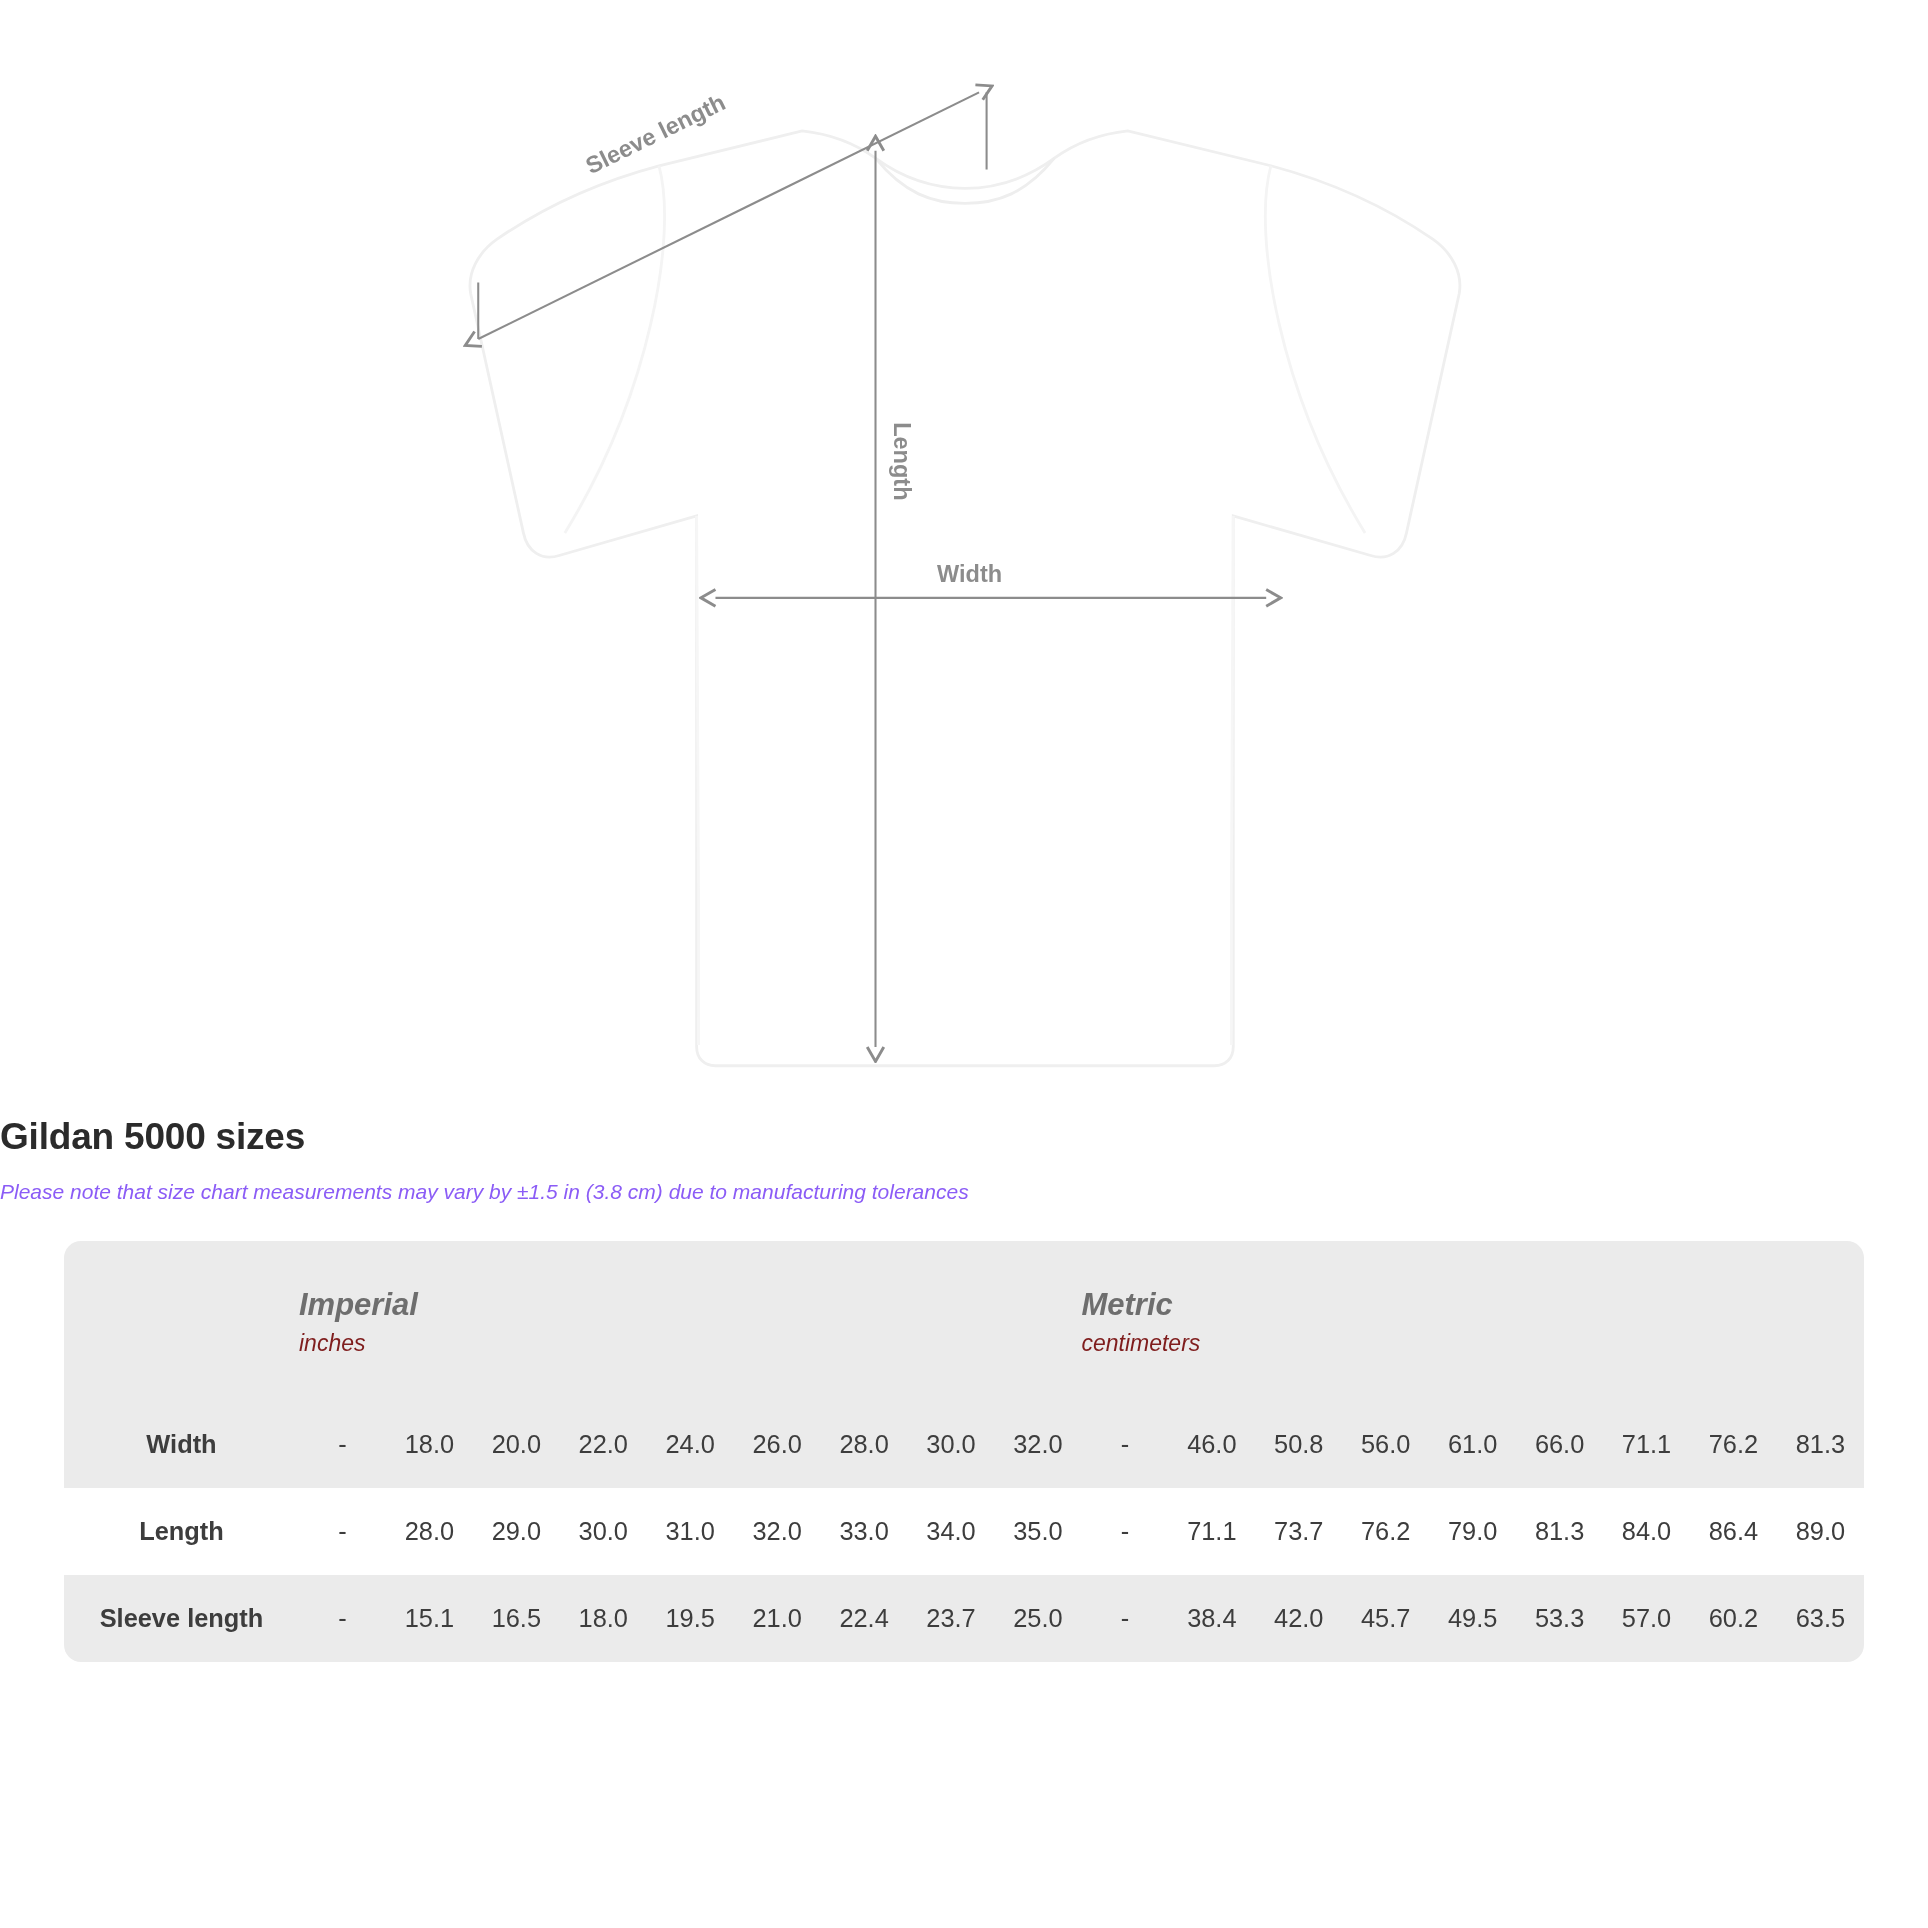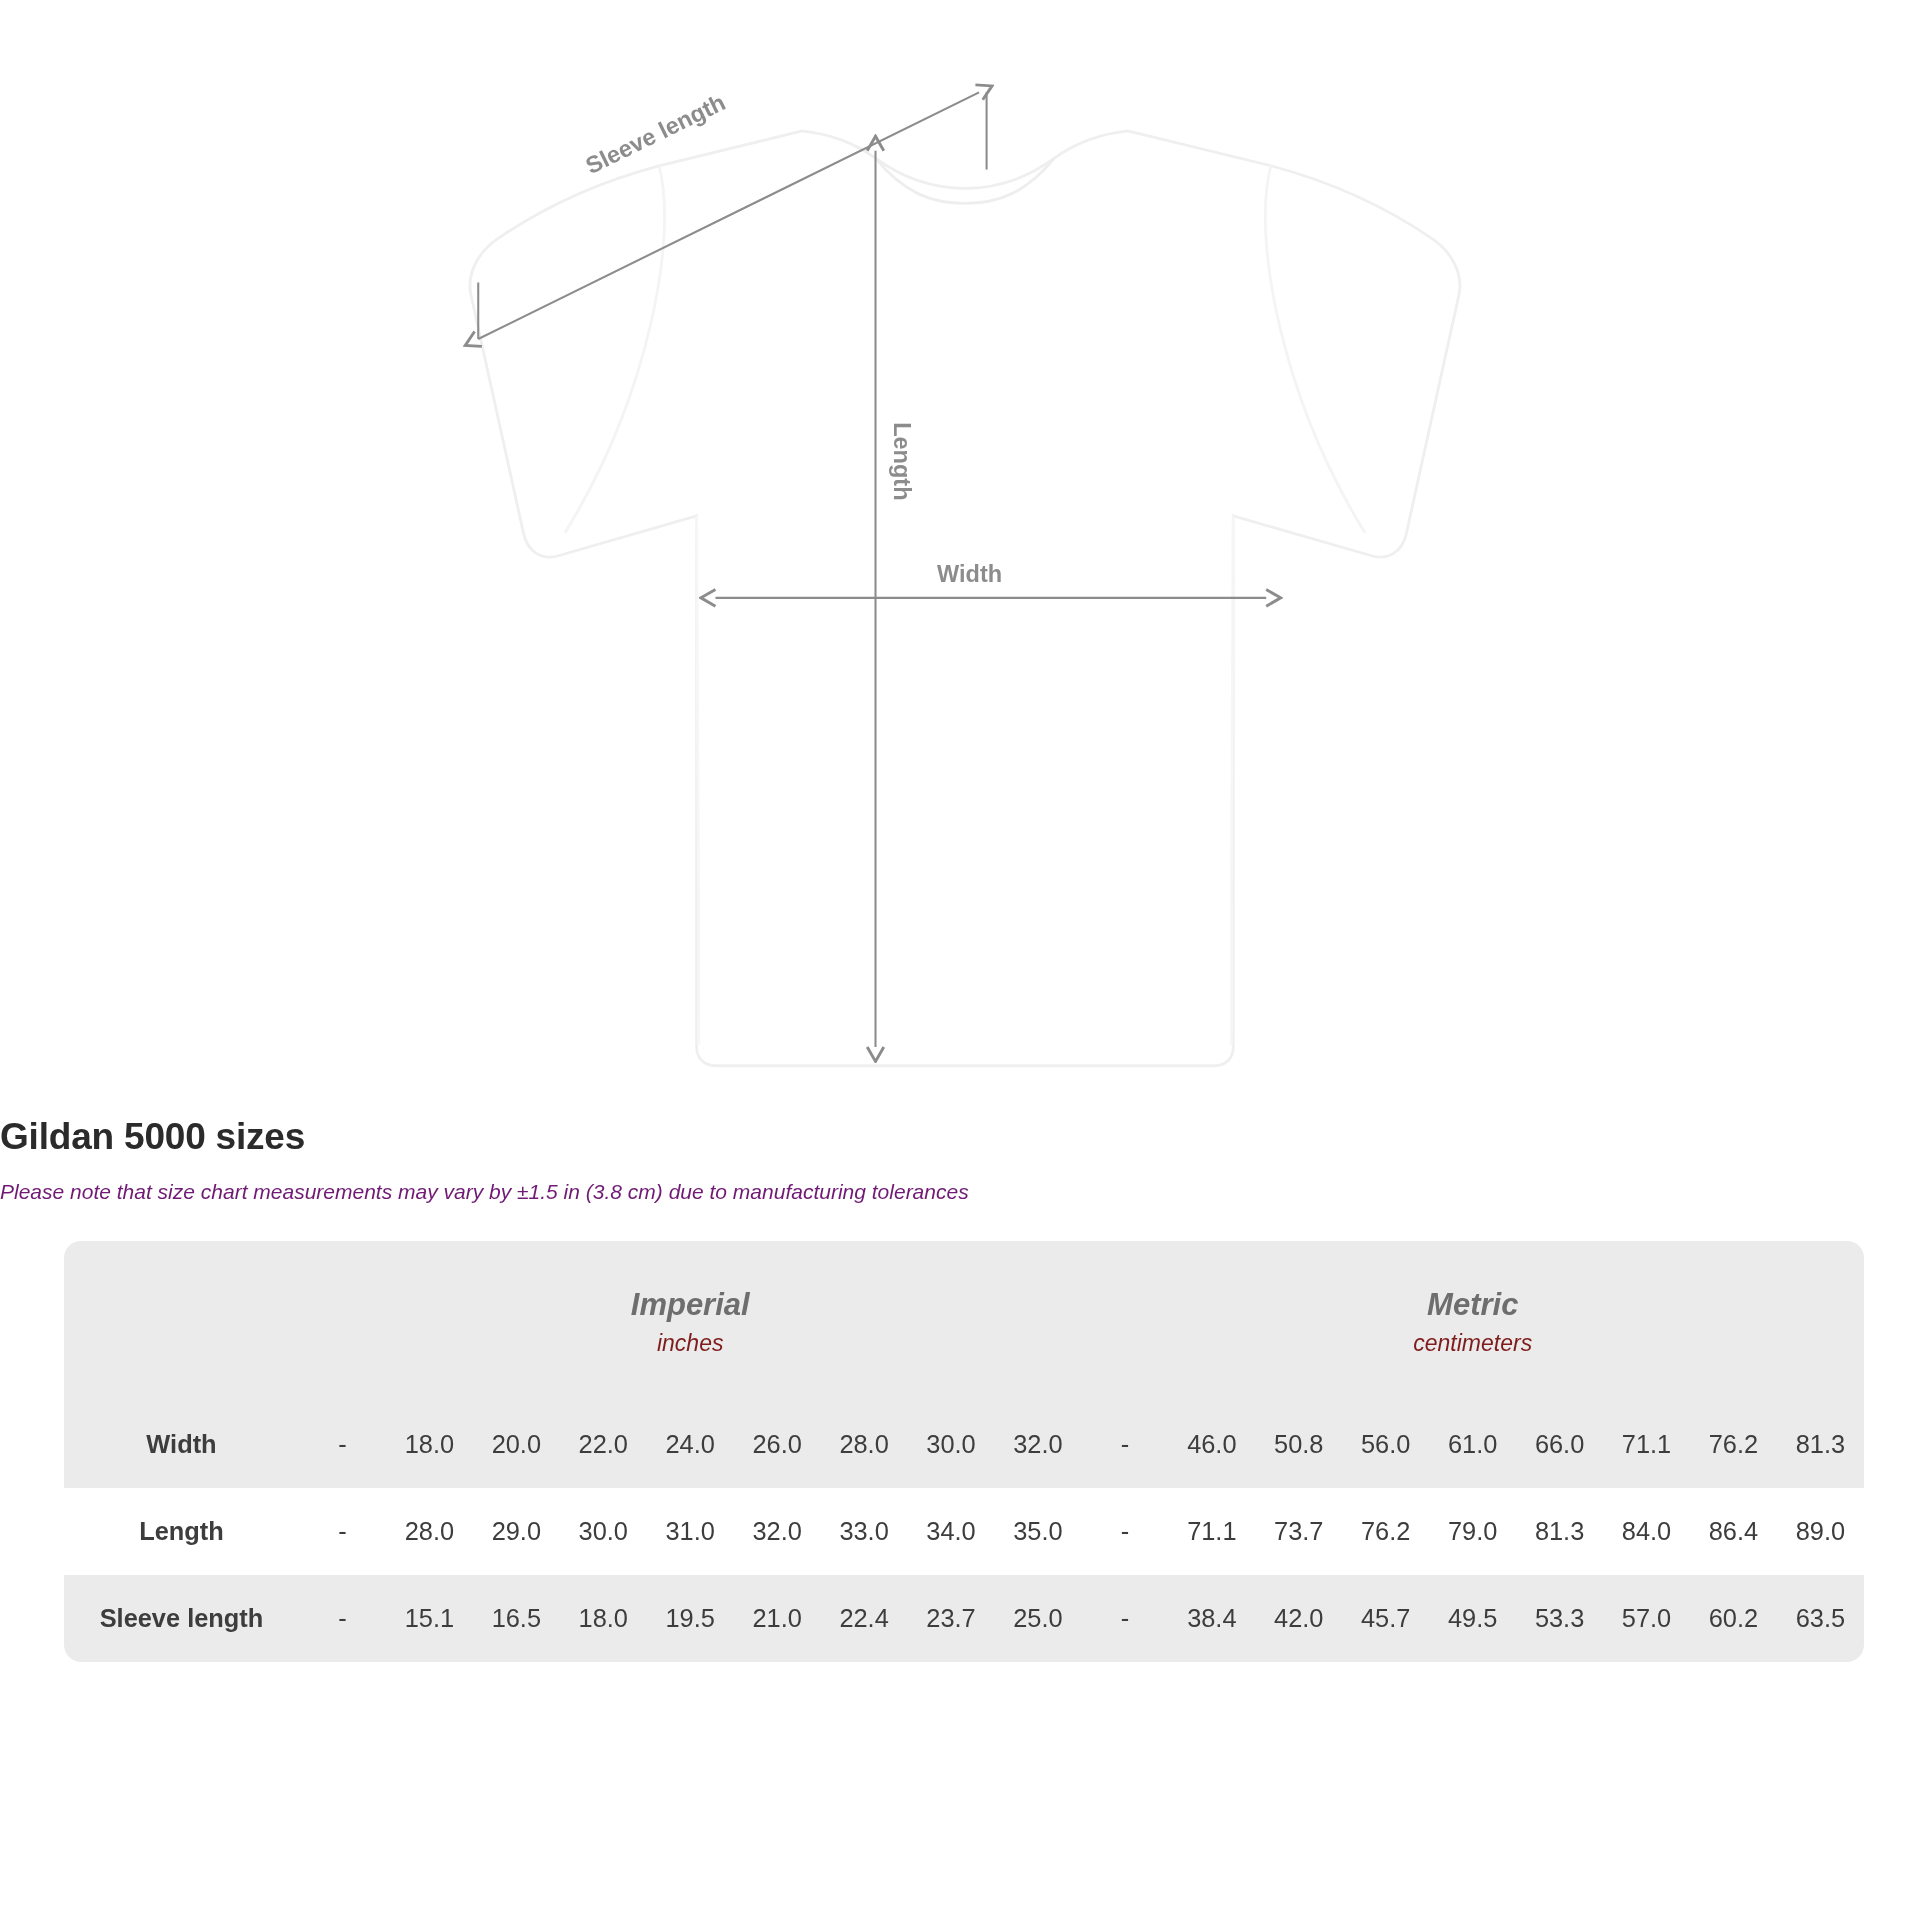--- a/index.html
+++ b/index.html
@@ -43,21 +43,21 @@
     font-size: 37px;
     font-weight: bold;
     color: #2b2b2b;
     letter-spacing: -0.2px;
     margin: 0;
     line-height: 1.2;
   }
   .chart-note {
     font-size: 21px;
     font-style: italic;
-    color: #701a75;
+    color: #8b5cf6;
     margin-top: 19px;
     line-height: 1.3;
   }
 
   
   .table-wrap {
     margin: 36px 64px 0 64px;
     border-radius: 17px;
     overflow: hidden;
   }
@@ -67,21 +67,21 @@
     table-layout: fixed;
   }
   table.size-table td, table.size-table th {
     padding: 0;
     margin: 0;
   }
 
   .unit-head {
     background: #ebebeb;
     height: 160px;
-    text-align: center;
+    text-align: left;
     vertical-align: middle;
   }
   .unit-head .unit-name {
     font-size: 31px;
     font-weight: bold;
     font-style: italic;
     color: #6e6e6e;
     line-height: 1.25;
   }
   .unit-head .unit-sub {

